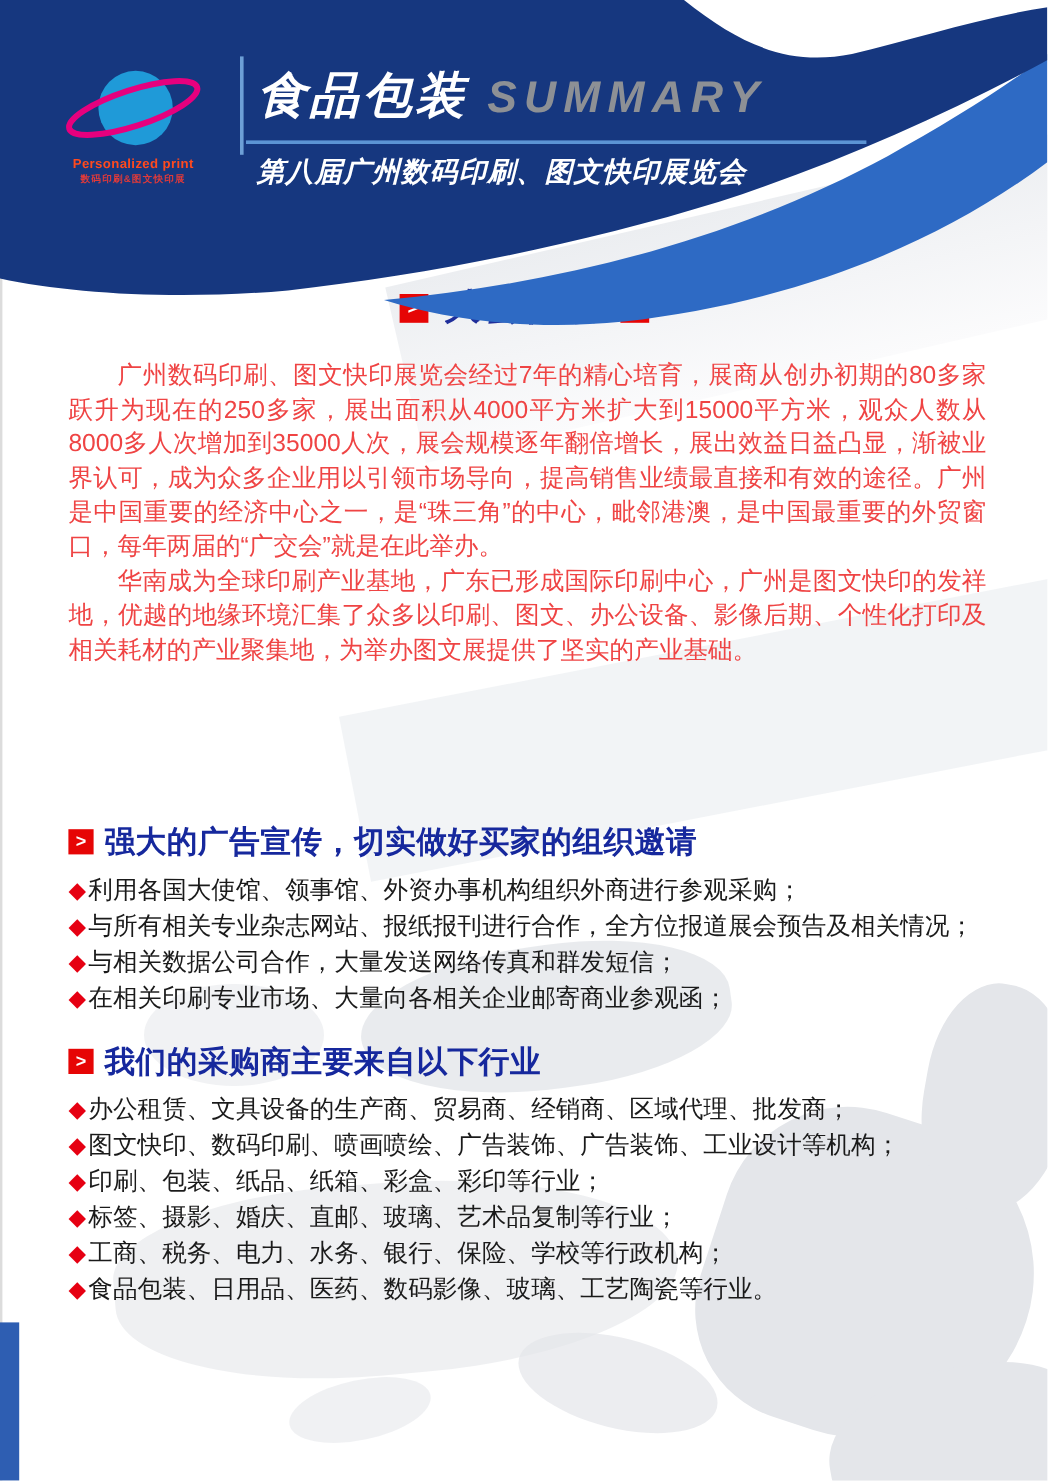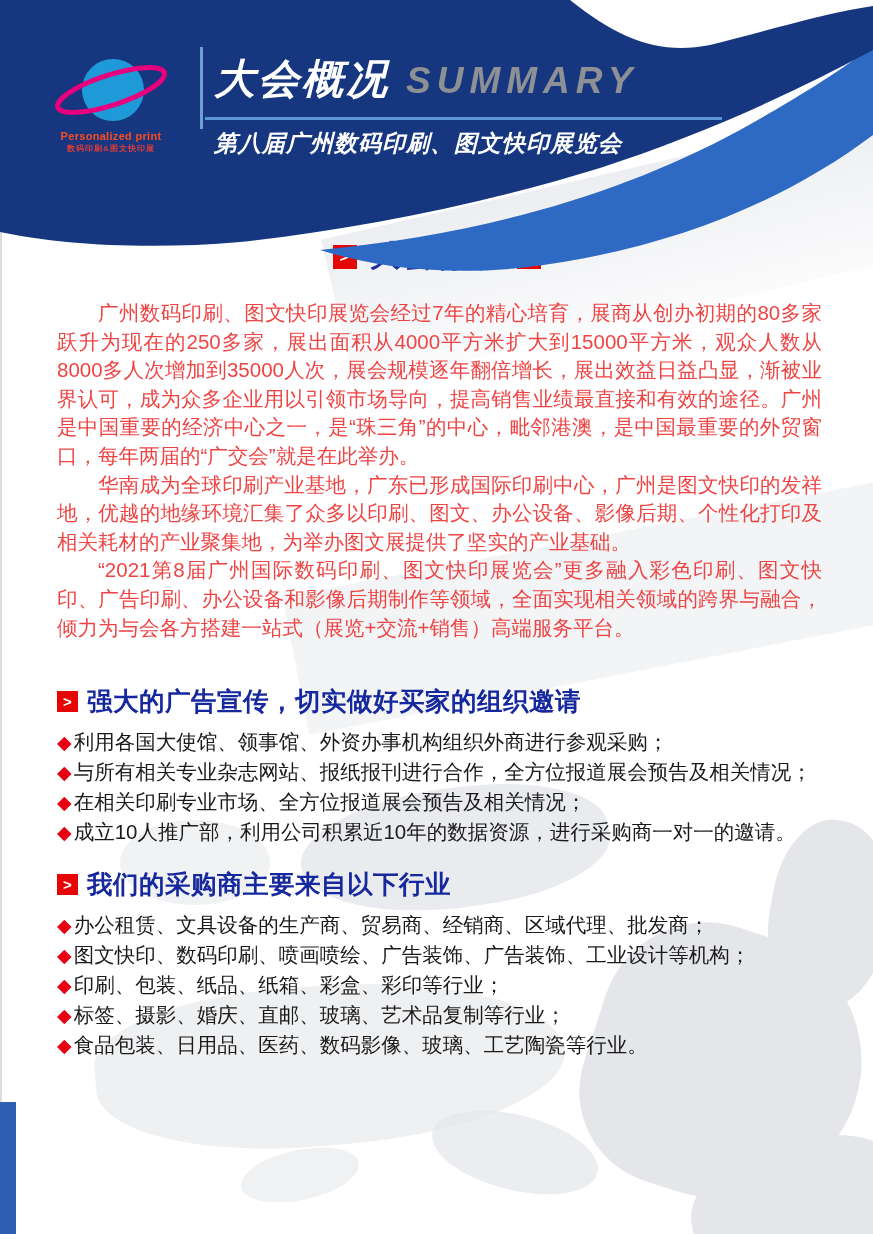--- a/index.html
+++ b/index.html
@@ -84,63 +84,63 @@
     <div class="logo">
       <svg width="122" height="80" viewBox="0 0 122 80">
         <circle cx="63" cy="40" r="31" fill="#1f9ad8"></circle>
         <ellipse cx="61" cy="40" rx="56" ry="15" fill="none" stroke="#e6007e" stroke-width="5" transform="rotate(-18 61 40)"></ellipse>
       </svg>
       <span class="logo-brand">Personalized print</span>
       <span class="logo-cn">数码印刷&amp;图文快印展</span>
     </div>
     <div class="vline"></div>
     <div class="title-row">
-      <span class="title-cn">大会概况</span><span class="title-en">SUMMARY</span>
+      <span class="title-cn">食品包装</span><span class="title-en">SUMMARY</span>
     </div>
     <div class="hline"></div>
     <div class="subtitle">第八届广州数码印刷、图文快印展览会</div>
   </div>
 
   <div class="bg-title-row">
     <span class="sq">&gt;</span>
     <span class="bg-title">大会背景</span>
     <span class="sq">&lt;</span>
   </div>
 
   <div class="paras">
     <p>广州数码印刷、图文快印展览会经过7年的精心培育，展商从创办初期的80多家跃升为现在的250多家，展出面积从4000平方米扩大到15000平方米，观众人数从8000多人次增加到35000人次，展会规模逐年翻倍增长，展出效益日益凸显，渐被业界认可，成为众多企业用以引领市场导向，提高销售业绩最直接和有效的途径。广州是中国重要的经济中心之一，是“珠三角”的中心，毗邻港澳，是中国最重要的外贸窗口，每年两届的“广交会”就是在此举办。</p>
     <p>华南成为全球印刷产业基地，广东已形成国际印刷中心，广州是图文快印的发祥地，优越的地缘环境汇集了众多以印刷、图文、办公设备、影像后期、个性化打印及相关耗材的产业聚集地，为举办图文展提供了坚实的产业基础。</p>
-    <p>“2021第8届广州国际数码印刷、图文快印展览会”更多融入彩色印刷、图文快印、广告印刷、办公设备和影像后期制作等领域，全面实现相关领域的跨界与融合，倾力为与会各方搭建一站式（展览+交流+销售）高端服务平台。</p>
   </div>
 
   <div class="sections">
 
     <div class="sec1">
       <div class="sec-h">
         <span class="sq">&gt;</span>
         <span class="sec-title">强大的广告宣传，切实做好买家的组织邀请</span>
       </div>
       <ul>
         <li><span class="dm">◆</span><span>利用各国大使馆、领事馆、外资办事机构组织外商进行参观采购；</span></li>
         <li><span class="dm">◆</span><span>与所有相关专业杂志网站、报纸报刊进行合作，全方位报道展会预告及相关情况；</span></li>
-        <li><span class="dm">◆</span><span>在相关印刷专业市场、全方位报道展会预告及相关情况；</span></li>
-        <li><span class="dm">◆</span><span>成立10人推广部，利用公司积累近10年的数据资源，进行采购商一对一的邀请。</span></li>
+        <li><span class="dm">◆</span><span>与相关数据公司合作，大量发送网络传真和群发短信；</span></li>
+        <li><span class="dm">◆</span><span>在相关印刷专业市场、大量向各相关企业邮寄商业参观函；</span></li>
       </ul>
     </div>
 
     <div class="sec2">
       <div class="sec-h">
         <span class="sq">&gt;</span>
         <span class="sec-title">我们的采购商主要来自以下行业</span>
       </div>
       <ul>
         <li><span class="dm">◆</span><span>办公租赁、文具设备的生产商、贸易商、经销商、区域代理、批发商；</span></li>
         <li><span class="dm">◆</span><span>图文快印、数码印刷、喷画喷绘、广告装饰、广告装饰、工业设计等机构；</span></li>
         <li><span class="dm">◆</span><span>印刷、包装、纸品、纸箱、彩盒、彩印等行业；</span></li>
         <li><span class="dm">◆</span><span>标签、摄影、婚庆、直邮、玻璃、艺术品复制等行业；</span></li>
+        <li><span class="dm">◆</span><span>工商、税务、电力、水务、银行、保险、学校等行政机构；</span></li>
         <li><span class="dm">◆</span><span>食品包装、日用品、医药、数码影像、玻璃、工艺陶瓷等行业。</span></li>
       </ul>
     </div>
 
   </div>
 
   <div class="corner-bar"></div>
 
 </div>
 

